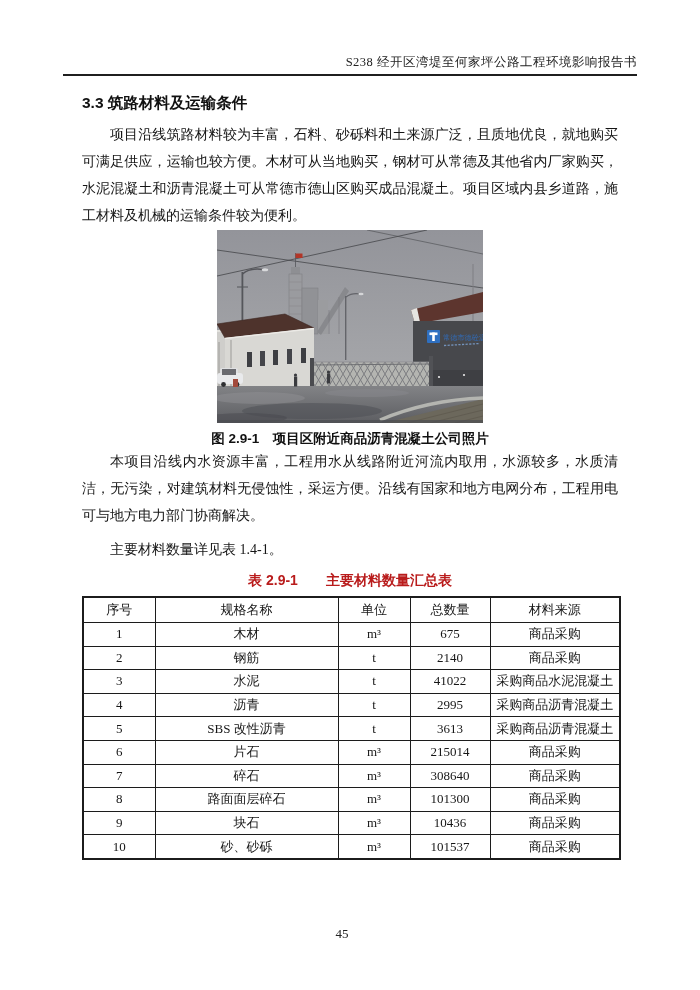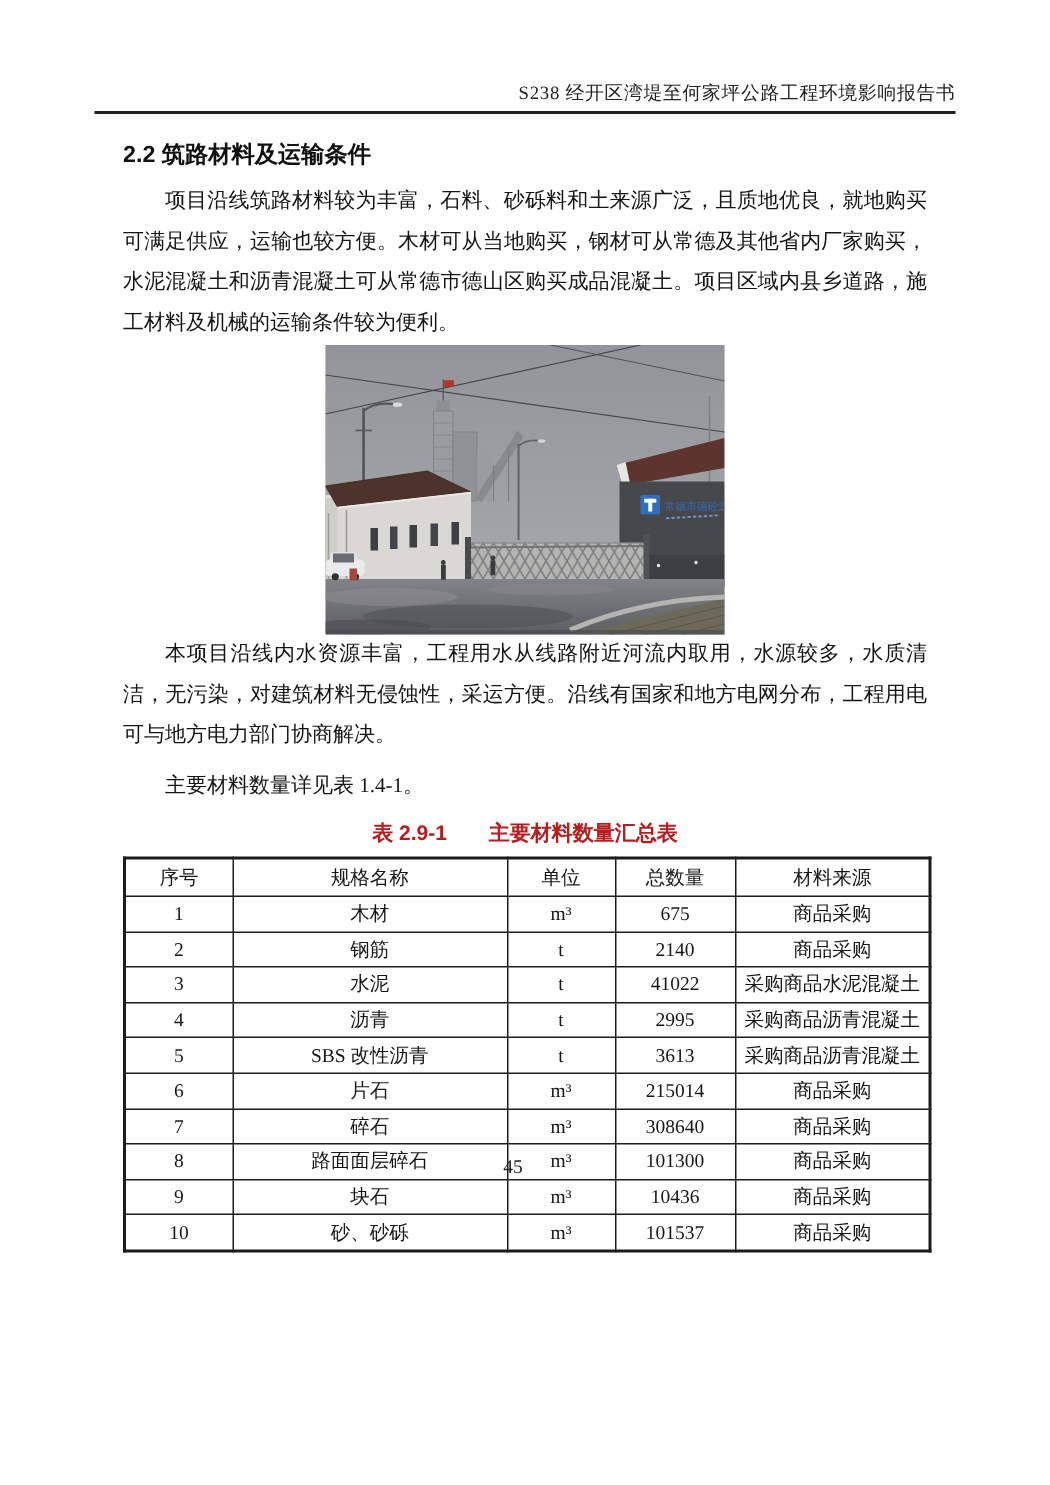--- a/index.html
+++ b/index.html
@@ -1,21 +1,21 @@
 <!DOCTYPE html>
 <html><head>
 <meta charset="utf-8">
 <style>
   html,body{margin:0;padding:0;}
   body{
     width:700px;height:990px;background:#ffffff;position:relative;
     font-family:"Liberation Serif","DejaVu Serif",serif;
     color:#1c1c1c;overflow:hidden;
   }
-  .page{width:700px;height:834px;position:relative;}
+  .page{width:700px;height:990px;position:relative;}
 
   
   .hdr{
     margin:0 63px;padding-top:54px;padding-bottom:3px;
     border-bottom:2px solid #1f1f1f;
     text-align:right;font-size:12.5px;letter-spacing:.5px;color:#222;
   }
 
   
   .content{margin:0 82px;}
@@ -68,21 +68,21 @@
 <body>
 
 <div class="page">
 
   <div class="hdr">
     <span>S238 经开区湾堤至何家坪公路工程环境影响报告书</span>
   </div>
 
   <div class="content">
 
-    <div class="h-sec">2.2 筑路材料及运输条件</div>
+    <div class="h-sec">3.3 筑路材料及运输条件</div>
 
     <p class="body">项目沿线筑路材料较为丰富，石料、砂砾料和土来源广泛，且质地优良，就地购买可满足供应，运输也较方便。木材可从当地购买，钢材可从常德及其他省内厂家购买，水泥混凝土和沥青混凝土可从常德市德山区购买成品混凝土。项目区域内县乡道路，施工材料及机械的运输条件较为便利。</p>
 
     <figure>
       <svg class="photo-frame" viewBox="0 0 266 193" xmlns="http://www.w3.org/2000/svg">
         <defs>
           <linearGradient id="skyG" x1="0" y1="0" x2="0" y2="1">
             <stop offset="0" stop-color="#93949a"></stop>
               <stop offset="1" stop-color="#a8a9ac"></stop>
           </linearGradient>
@@ -183,20 +183,21 @@
           <circle cx="20" cy="154.5" r="2.4" fill="#2f3033"></circle>
         </g>
         <g>
           <circle cx="78.5" cy="145" r="1.6" fill="#3a3b3f"></circle>
           <rect x="77" y="146.5" width="3.2" height="10" fill="#3a3b3f"></rect>
           <circle cx="111.5" cy="142" r="1.6" fill="#3a3b3f"></circle>
           <rect x="110" y="143.5" width="3.2" height="10" fill="#3a3b3f"></rect>
           <rect x="16" y="149" width="5" height="8" fill="#a24a3c"></rect>
         </g>
       </svg>
+      <figcaption>图 2.9-1　项目区附近商品沥青混凝土公司照片</figcaption>
     </figure>
 
     <p class="body tight">本项目沿线内水资源丰富，工程用水从线路附近河流内取用，水源较多，水质清洁，无污染，对建筑材料无侵蚀性，采运方便。沿线有国家和地方电网分布，工程用电可与地方电力部门协商解决。</p>
     <p class="body">主要材料数量详见表 1.4-1。</p>
 
     <div class="tbl-title">表 2.9-1　　主要材料数量汇总表</div>
 
     <table class="mat">
       <colgroup>
         <col style="width:72px">

